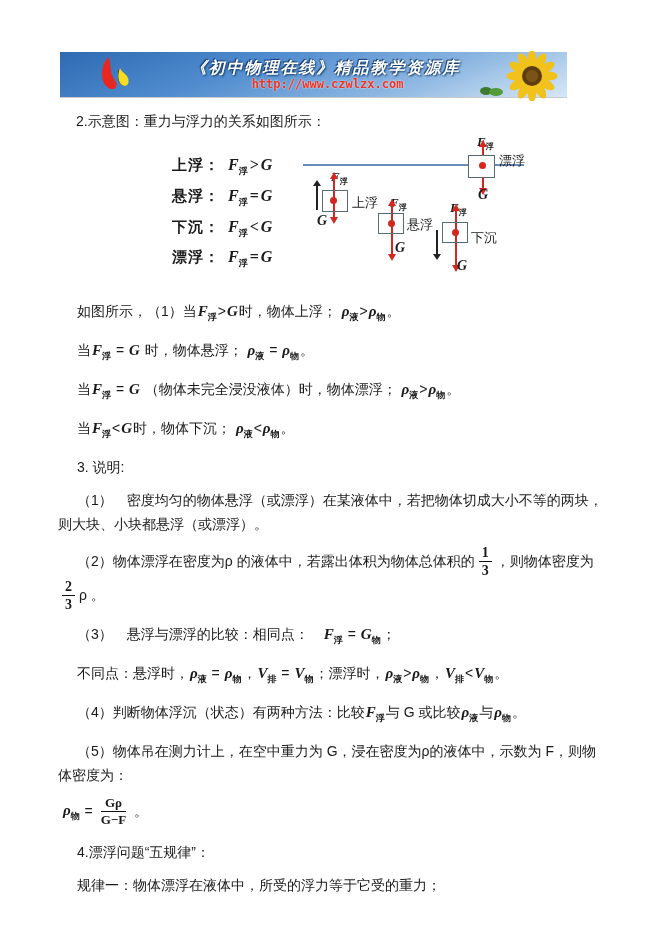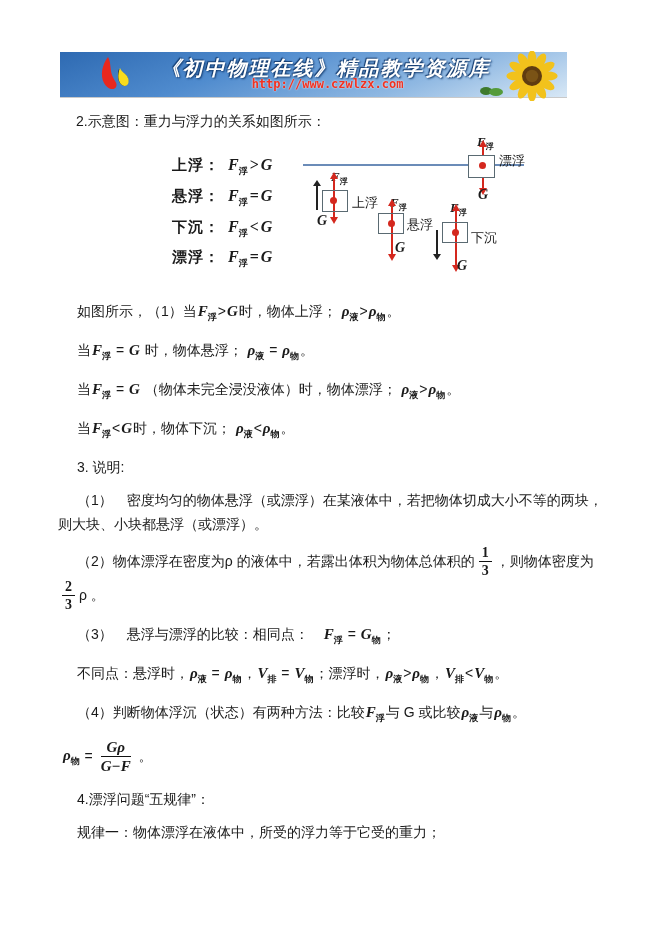--- a/index.html
+++ b/index.html
@@ -12,21 +12,21 @@
 
   
   .banner{
     position:relative; margin:52px 0 0 60px; width:507px; height:46px;
     background:linear-gradient(160deg,#2e6ab2 0%,#4f8bce 35%,#8fb8e2 70%,#d8e8f6 100%);
     border-bottom:1px solid #c9c9c9;
     display:flex; flex-direction:column; align-items:center; justify-content:center;
   }
   .banner-title{
     font-family:"Liberation Serif","DejaVu Serif",serif;
-    font-weight:bold; font-style:italic; font-size:20px; letter-spacing:2px;
+    font-weight:bold; font-style:italic; font-size:16px; letter-spacing:2px;
     color:#ffffff; text-shadow:1px 1px 2px #123a6e, -1px -1px 1px #123a6e;
     margin-left:24px; line-height:18px; white-space:nowrap;
   }
   .banner-url{
     font-family:"DejaVu Sans Mono","Liberation Mono",monospace;
     font-weight:bold; font-size:12px; color:#f03222;
     text-shadow:0 0 2px #ffffff; margin-left:28px; line-height:14px;
   }
   .logo{ position:absolute; left:32px; top:1px; width:48px; height:44px; }
   .sunflower{ position:absolute; right:8px; bottom:-4px; width:54px; height:50px; }
@@ -96,21 +96,21 @@
   .para{ font-size:14px; line-height:24px; margin:0 0 9px 0; text-indent:19px; }
   .para.formula-line{ text-indent:4px; margin:4px 0 12px 0; }
   .math{ font-family:"Liberation Serif","DejaVu Serif",serif; font-weight:bold; font-size:15px; margin:0 1px; }
   .math i{ font-style:italic; }
   .math sub{ font-size:9px; vertical-align:-4px; }
   .frac{ display:inline-block; vertical-align:middle; text-align:center;
     font-family:"Liberation Serif","DejaVu Serif",serif; font-weight:bold; font-size:14px;
     line-height:1.1; margin:0 4px; text-indent:0; }
   .frac .num{ display:block; border-bottom:1.5px solid #111; padding:0 3px 1px 3px; }
   .frac .den{ display:block; padding-top:1px; }
-  .frac.it{ font-style:italic; font-size:15px; }
+  .frac.it{ font-size:13px; }
 </style>
 </head>
 <body>
 
 <div class="banner">
   <svg class="logo" viewBox="0 0 48 44">
     <path d="M16 4 C10 12 8 22 12 30 C15 36 22 38 24 34 C26 30 22 28 20 22 C18 16 19 9 16 4 Z" fill="#e8281e"></path>
     <path d="M27 16 C25 23 26 29 30 32 C34 34 37 31 36 26 C35 21 30 20 27 16 Z" fill="#f5d randomly"></path>
     <path d="M28 15 C25 22 26 29 30 32 C35 35 38 30 36 25 C34 20 30 20 28 15 Z" fill="#f7dc1f"></path>
   </svg>
@@ -227,17 +227,18 @@
   <p class="para">如图所示，（1）当<span class="math"><i>F</i><sub>浮</sub></span>&gt;<span class="math"><i>G</i></span>时，物体上浮； <span class="math"><i>ρ</i><sub>液</sub></span>&gt;<span class="math"><i>ρ</i><sub>物</sub></span>。</p>
   <p class="para">当<span class="math"><i>F</i><sub>浮</sub></span> = <span class="math"><i>G</i></span> 时，物体悬浮； <span class="math"><i>ρ</i><sub>液</sub></span> = <span class="math"><i>ρ</i><sub>物</sub></span>。</p>
   <p class="para">当<span class="math"><i>F</i><sub>浮</sub></span> = <span class="math"><i>G</i></span> （物体未完全浸没液体）时，物体漂浮； <span class="math"><i>ρ</i><sub>液</sub></span>&gt;<span class="math"><i>ρ</i><sub>物</sub></span>。</p>
   <p class="para">当<span class="math"><i>F</i><sub>浮</sub></span>&lt;<span class="math"><i>G</i></span>时，物体下沉； <span class="math"><i>ρ</i><sub>液</sub></span>&lt;<span class="math"><i>ρ</i><sub>物</sub></span>。</p>
   <p class="para">3. 说明:</p>
   <p class="para">（1）　密度均匀的物体悬浮（或漂浮）在某液体中，若把物体切成大小不等的两块，则大块、小块都悬浮（或漂浮）。</p>
   <p class="para">（2）物体漂浮在密度为ρ 的液体中，若露出体积为物体总体积的<span class="frac"><span class="num">1</span><span class="den">3</span></span>，则物体密度为<span class="frac"><span class="num">2</span><span class="den">3</span></span>ρ 。</p>
   <p class="para">（3）　悬浮与漂浮的比较：相同点：　<span class="math"><i>F</i><sub>浮</sub></span> = <span class="math"><i>G</i><sub>物</sub></span>；</p>
   <p class="para">不同点：悬浮时，<span class="math"><i>ρ</i><sub>液</sub></span> = <span class="math"><i>ρ</i><sub>物</sub></span>，<span class="math"><i>V</i><sub>排</sub></span> = <span class="math"><i>V</i><sub>物</sub></span>；漂浮时，<span class="math"><i>ρ</i><sub>液</sub></span>&gt;<span class="math"><i>ρ</i><sub>物</sub></span>，<span class="math"><i>V</i><sub>排</sub></span>&lt;<span class="math"><i>V</i><sub>物</sub></span>。</p>
   <p class="para">（4）判断物体浮沉（状态）有两种方法：比较<span class="math"><i>F</i><sub>浮</sub></span>与 G 或比较<span class="math"><i>ρ</i><sub>液</sub></span>与<span class="math"><i>ρ</i><sub>物</sub></span>。</p>
+  <p class="para">（5）物体吊在测力计上，在空中重力为 G，浸在密度为ρ的液体中，示数为 F，则物体密度为：</p>
   <p class="para formula-line"><span class="math"><i>ρ</i><sub>物</sub></span> = <span class="frac it"><span class="num">Gρ</span><span class="den">G−F</span></span> 。</p>
   <p class="para">4.漂浮问题“五规律”：</p>
   <p class="para">规律一：物体漂浮在液体中，所受的浮力等于它受的重力；</p>
 
 </div>
 
 </body></html>

